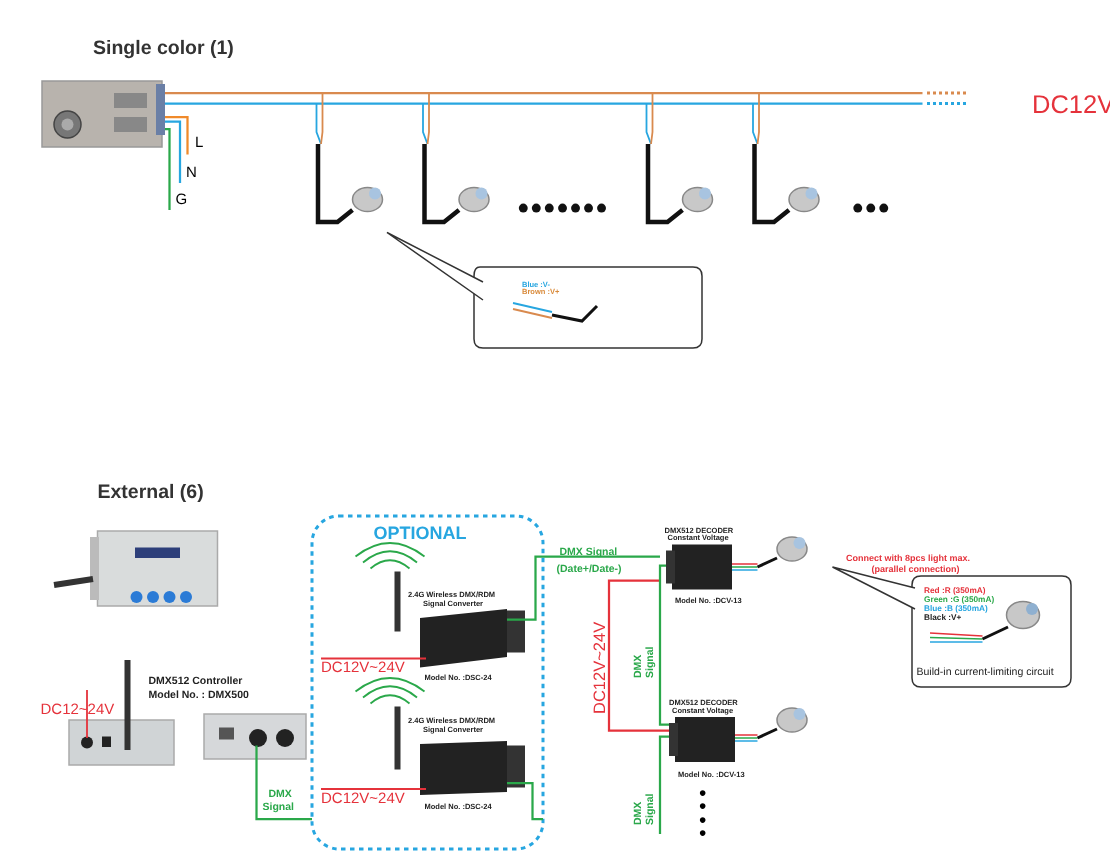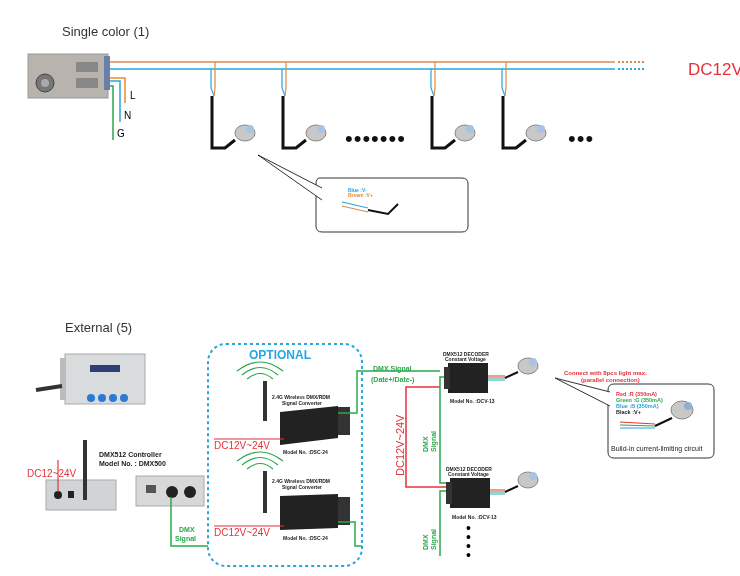--- a/index.html
+++ b/index.html
@@ -1,19 +1,19 @@
 <!DOCTYPE html>
 <html><head>
 <meta charset="utf-8">
 <style>
   html, body { margin: 0; padding: 0; background: #ffffff; }
   body { width: 740px; height: 576px; position: relative; overflow: hidden; font-family: "Liberation Sans", sans-serif; }
   svg { position: absolute; left: 0; top: 0; }
   .abs { position: absolute; white-space: nowrap; }
-  .section-title { font-weight: normal; font-size: 13px; color: #333; }
+  .section-title { font-weight: bold; font-size: 13px; color: #333; }
   .red { color: #e5323b; }
   .green { color: #2aa84a; }
   .blue { color: #27a6e0; }
   .brown { color: #d98a3a; }
   .small-bold { font-weight: bold; font-size: 7px; color: #222; }
   .tiny { font-size: 5px; font-weight: bold; color: #222; }
   .dots { font-size: 22px; letter-spacing: 1px; color: #111; line-height: 10px; }
   .vtext { transform: rotate(-90deg); transform-origin: left top; }
 </style>
 </head>
@@ -166,21 +166,21 @@
 <div class="abs section-title" style="left:62px;top:24px">Single color (1)</div>
 <div class="abs" style="left:130px;top:90px;font-size:10px">L</div>
 <div class="abs" style="left:124px;top:110px;font-size:10px">N</div>
 <div class="abs" style="left:117px;top:128px;font-size:10px">G</div>
 <div class="abs red" style="left:688px;top:60px;font-size:17px">DC12V</div>
 <div class="abs dots" style="left:345px;top:134px">•••••••</div>
 <div class="abs dots" style="left:568px;top:134px">•••</div>
 <div class="abs blue" style="left:348px;top:187px;font-size:5px;font-weight:bold">Blue  :V-</div>
 <div class="abs brown" style="left:348px;top:192px;font-size:5px;font-weight:bold">Brown :V+</div>
 
-<div class="abs section-title" style="left:65px;top:320px">External (5)</div>
+<div class="abs section-title" style="left:65px;top:320px">External (6)</div>
 <div class="abs blue" style="left:249px;top:348px;font-size:12px;font-weight:bold">OPTIONAL</div>
 <div class="abs red" style="left:27px;top:468px;font-size:10px">DC12~24V</div>
 <div class="abs small-bold" style="left:99px;top:451px">DMX512  Controller</div>
 <div class="abs small-bold" style="left:99px;top:460px">Model No. : DMX500</div>
 <div class="abs green" style="left:179px;top:526px;font-size:7px;font-weight:bold">DMX</div>
 <div class="abs green" style="left:175px;top:535px;font-size:7px;font-weight:bold">Signal</div>
 
 <div class="abs tiny" style="left:272px;top:394px">2.4G  Wireless  DMX/RDM</div>
 <div class="abs tiny" style="left:282px;top:400px">Signal Converter</div>
 <div class="abs tiny" style="left:283px;top:449px">Model No. :DSC-24</div>

